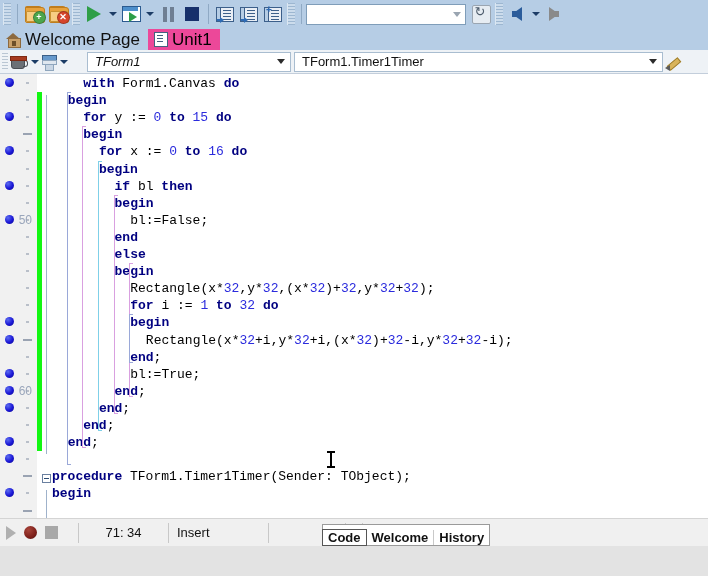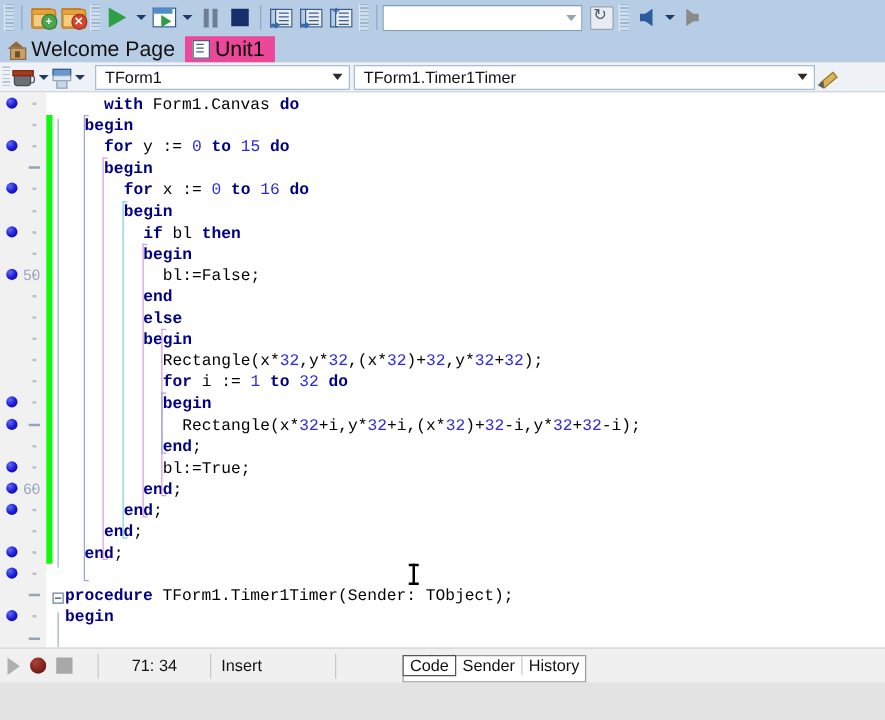--- a/index.html
+++ b/index.html
@@ -166,21 +166,21 @@
   .statusbar{position:absolute;left:0;top:518px;width:708px;height:28px;background:#f0f0f0;
     display:flex;align-items:center;border-top:1px solid #d4d4d4;box-sizing:border-box;}
   .sb-play{width:0;height:0;border-top:7px solid transparent;border-bottom:7px solid transparent;
     border-left:10px solid #b0b0b0;margin-left:6px;flex:none;}
   .sb-rec{width:13px;height:13px;border-radius:50%;margin-left:8px;flex:none;
     background:radial-gradient(circle at 35% 30%,#a8443a 0%,#7d1f1a 60%,#4e100d 100%);}
   .sb-stop{width:13px;height:13px;background:#a8a8a8;margin-left:8px;flex:none;}
   .sb-cell{height:20px;border-left:1px solid #c8c8c8;display:flex;align-items:center;
     padding:0 8px;box-sizing:border-box;font-size:13px;color:#111;flex:none;}
   .viewtabs{position:absolute;left:322px;top:524px;height:22px;background:#fff;
-    border:1px solid #9a9a9a;display:flex;align-items:flex-start;box-sizing:border-box;}
+    border:1px solid #9a9a9a;display:flex;align-items:flex-end;box-sizing:border-box;font-weight:bold;}
   .vtab{display:flex;align-items:center;padding:0 5px;font-size:13px;color:#111;
     border-right:1px solid #c9c9c9;box-sizing:border-box;}
   .vtab.active{border:1px solid #555;margin:-1px 0 -1px -1px;background:#fff;}
   .vtab:last-child{border-right:none;}
   .bottomfill{position:absolute;left:0;top:546px;width:708px;height:30px;background:#e3e3e3;}
 </style>
 </head>
 <body>
 
 <div class="app">
@@ -313,21 +313,21 @@
         <span class="caret"></span>
       </span>
     <div class="formico">
       <div class="f1"></div>
         <div class="f2"></div>
         <div class="f3"></div>
     </div>
     <span class="tb-arrow">
         <span class="caret"></span>
       </span>
-    <div class="nav-combo" style="width:204px;margin-left:6px;">
+    <div class="nav-combo" style="width:204px;margin-left:17px;font-style:italic;">
       <span>TForm1</span>
       <span class="cb-arrow">
           <span class="cb-caret"></span>
         </span>
     </div>
     <div class="nav-combo" style="width:369px;margin-left:3px;">
       <span>TForm1.Timer1Timer</span>
       <span class="cb-arrow">
           <span class="cb-caret"></span>
         </span>
@@ -452,21 +452,21 @@
     <div class="sb-cell" style="width:100px;">Insert</div>
     <div class="sb-cell" style="width:77px;"></div>
     <div class="sb-cell" style="width:14px;border-right:1px solid #c8c8c8;"></div>
   </div>
 
   <div class="viewtabs">
     <div class="vtab active">
       <span>Code</span>
     </div>
     <div class="vtab">
-      <span>Sender</span>
+      <span>Welcome</span>
     </div>
     <div class="vtab">
       <span>History</span>
     </div>
   </div>
 
   <div class="bottomfill"></div>
 </div>
 
 </body></html>

